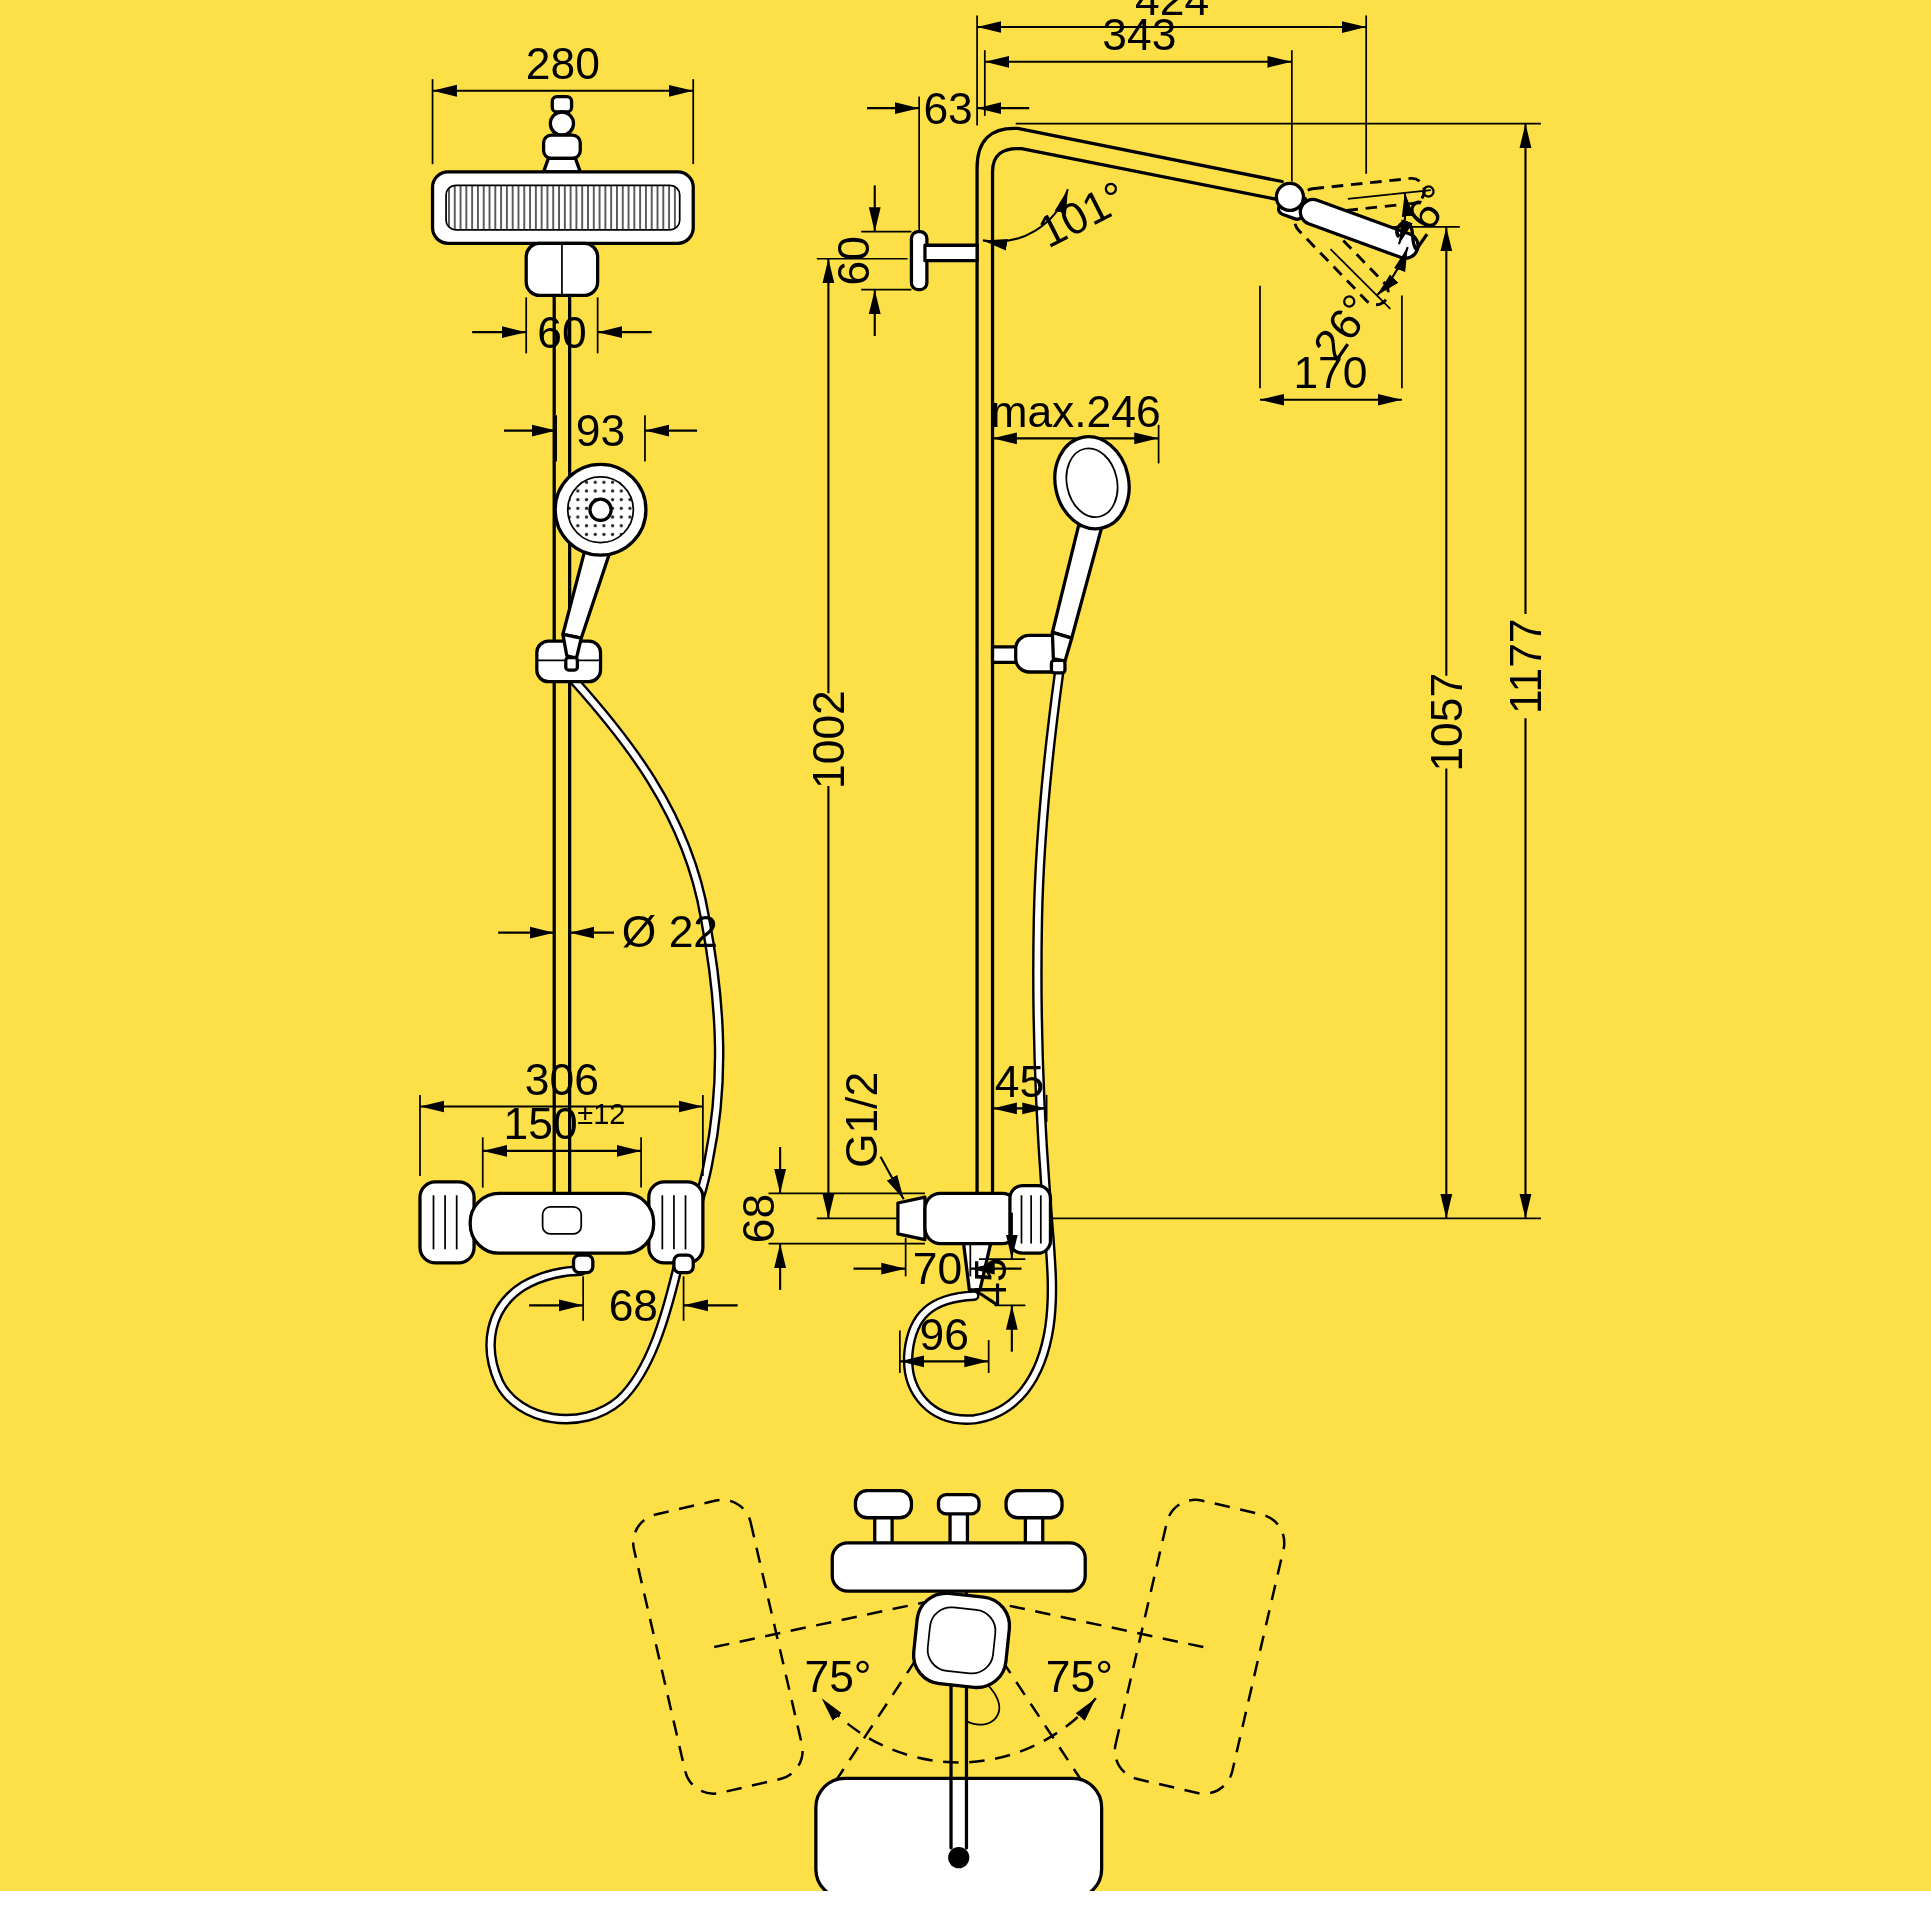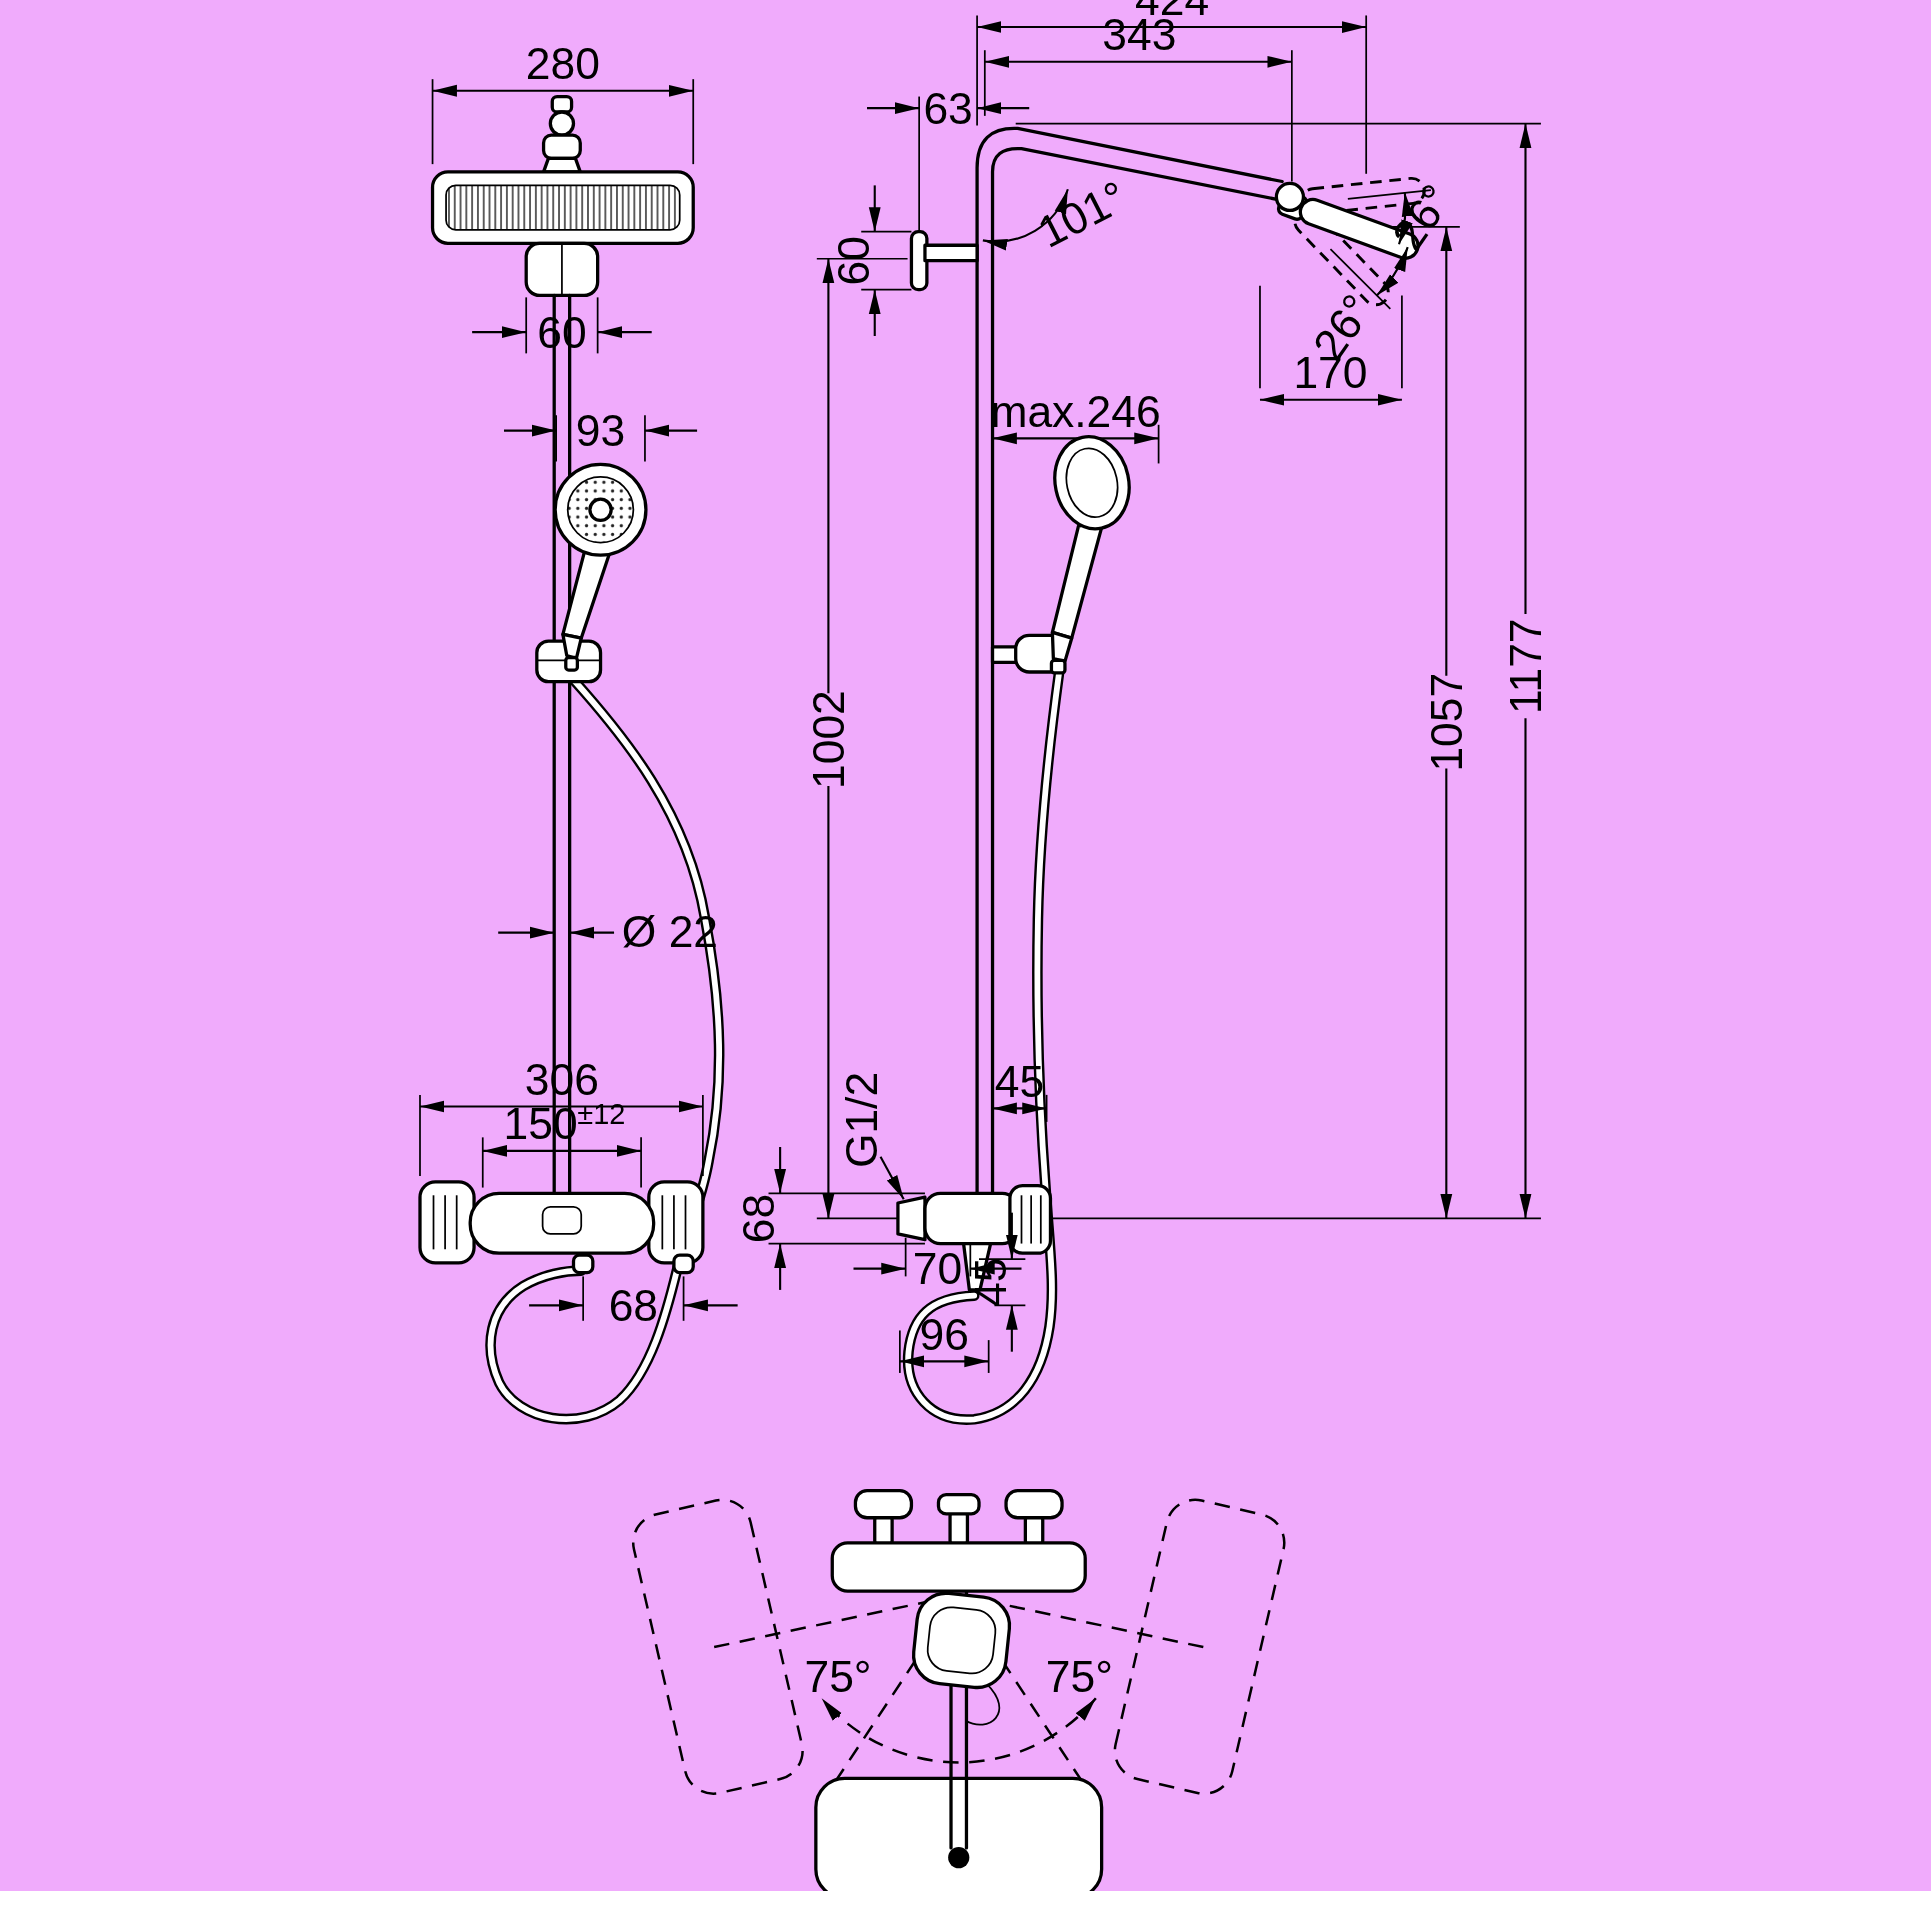--- a/index.html
+++ b/index.html
@@ -1,16 +1,16 @@
 <!DOCTYPE html>
 <html><head>
 <meta charset="utf-8">
 <style>
   html,body{margin:0;padding:0;background:#fff}
-  .stage{position:relative;width:1931px;height:1891px;background:#f0abfc;overflow:hidden}
+  .stage{position:relative;width:1931px;height:1891px;background:#fde047;overflow:hidden}
   svg{display:block}
   .obj{fill:none;stroke:#000;stroke-width:3.4;stroke-linecap:round;stroke-linejoin:round}
   .objf{fill:#fff;stroke:#000;stroke-width:3.4;stroke-linejoin:round}
   .thin{fill:none;stroke:#000;stroke-width:1.8}
   .dim{fill:none;stroke:#000;stroke-width:2.2}
   .dsh{fill:none;stroke:#000;stroke-width:2.6;stroke-dasharray:16 11}
   .dshh{fill:none;stroke:#000;stroke-width:3;stroke-dasharray:12 8}
   .hose{fill:none;stroke:#000;stroke-width:11;stroke-linecap:round}
   .hosei{fill:none;stroke:#fff;stroke-width:6;stroke-linecap:round}
   .t{font-family:"Liberation Sans",sans-serif;font-size:46px;fill:#000}

